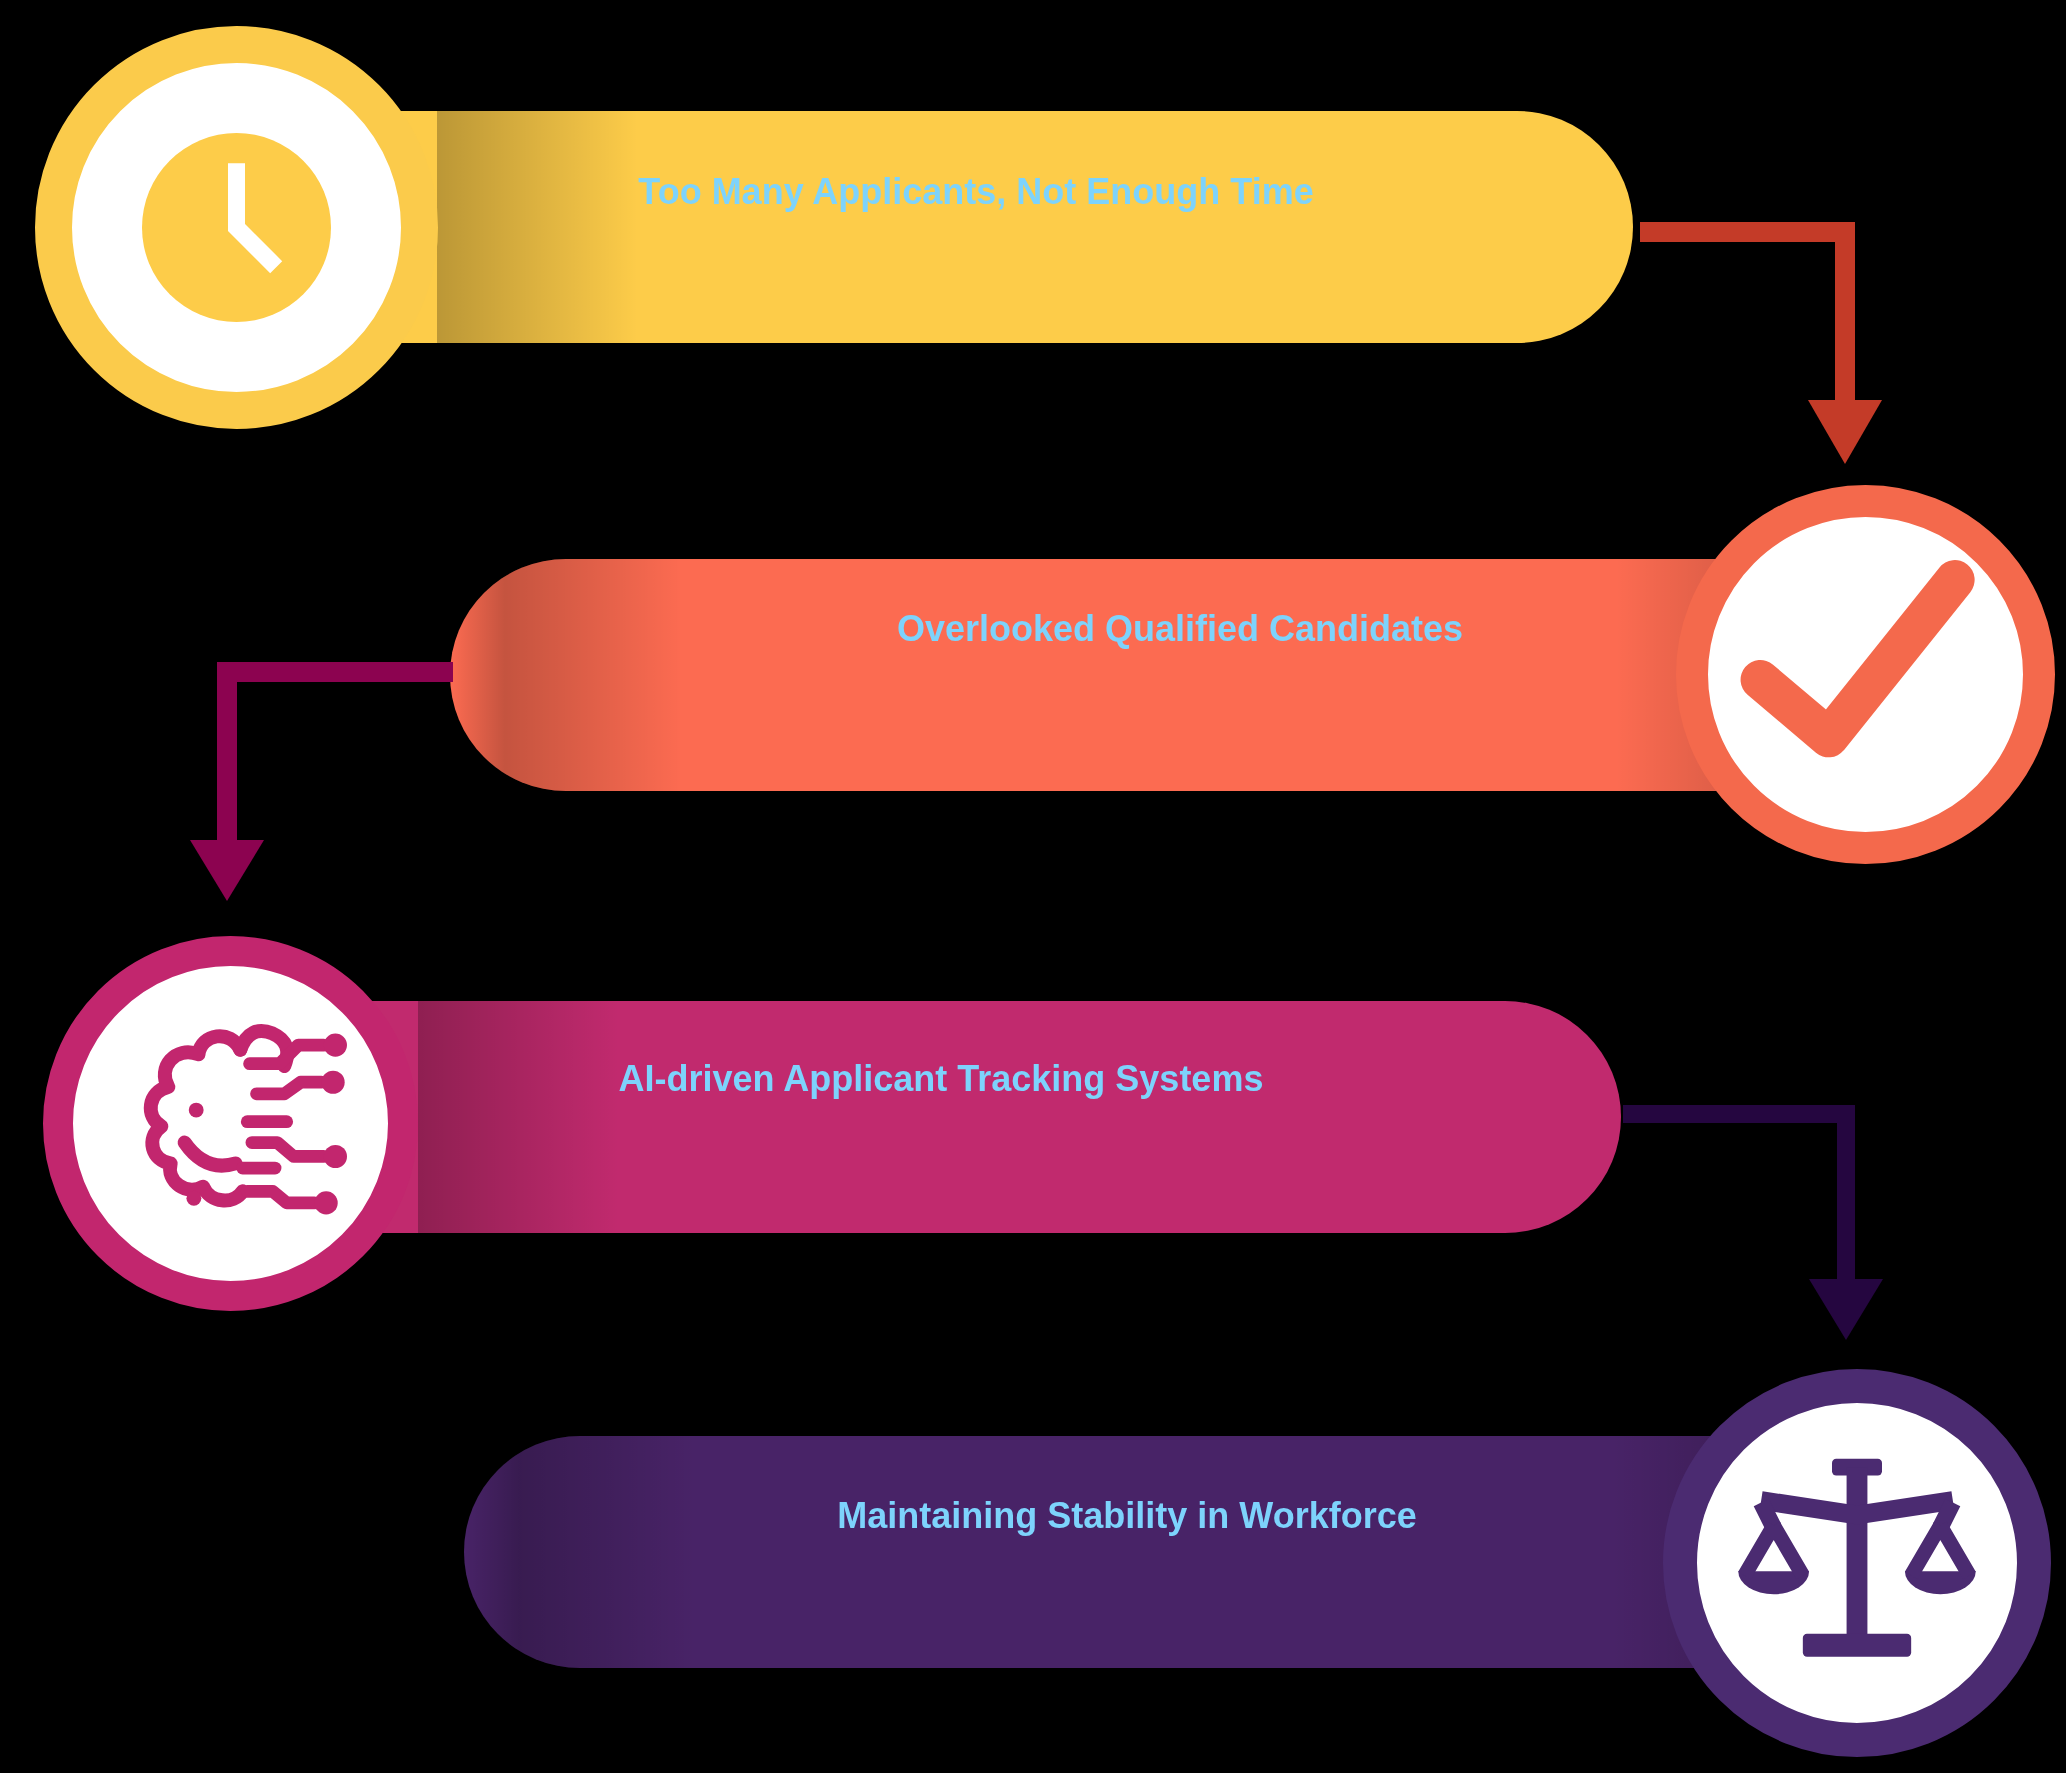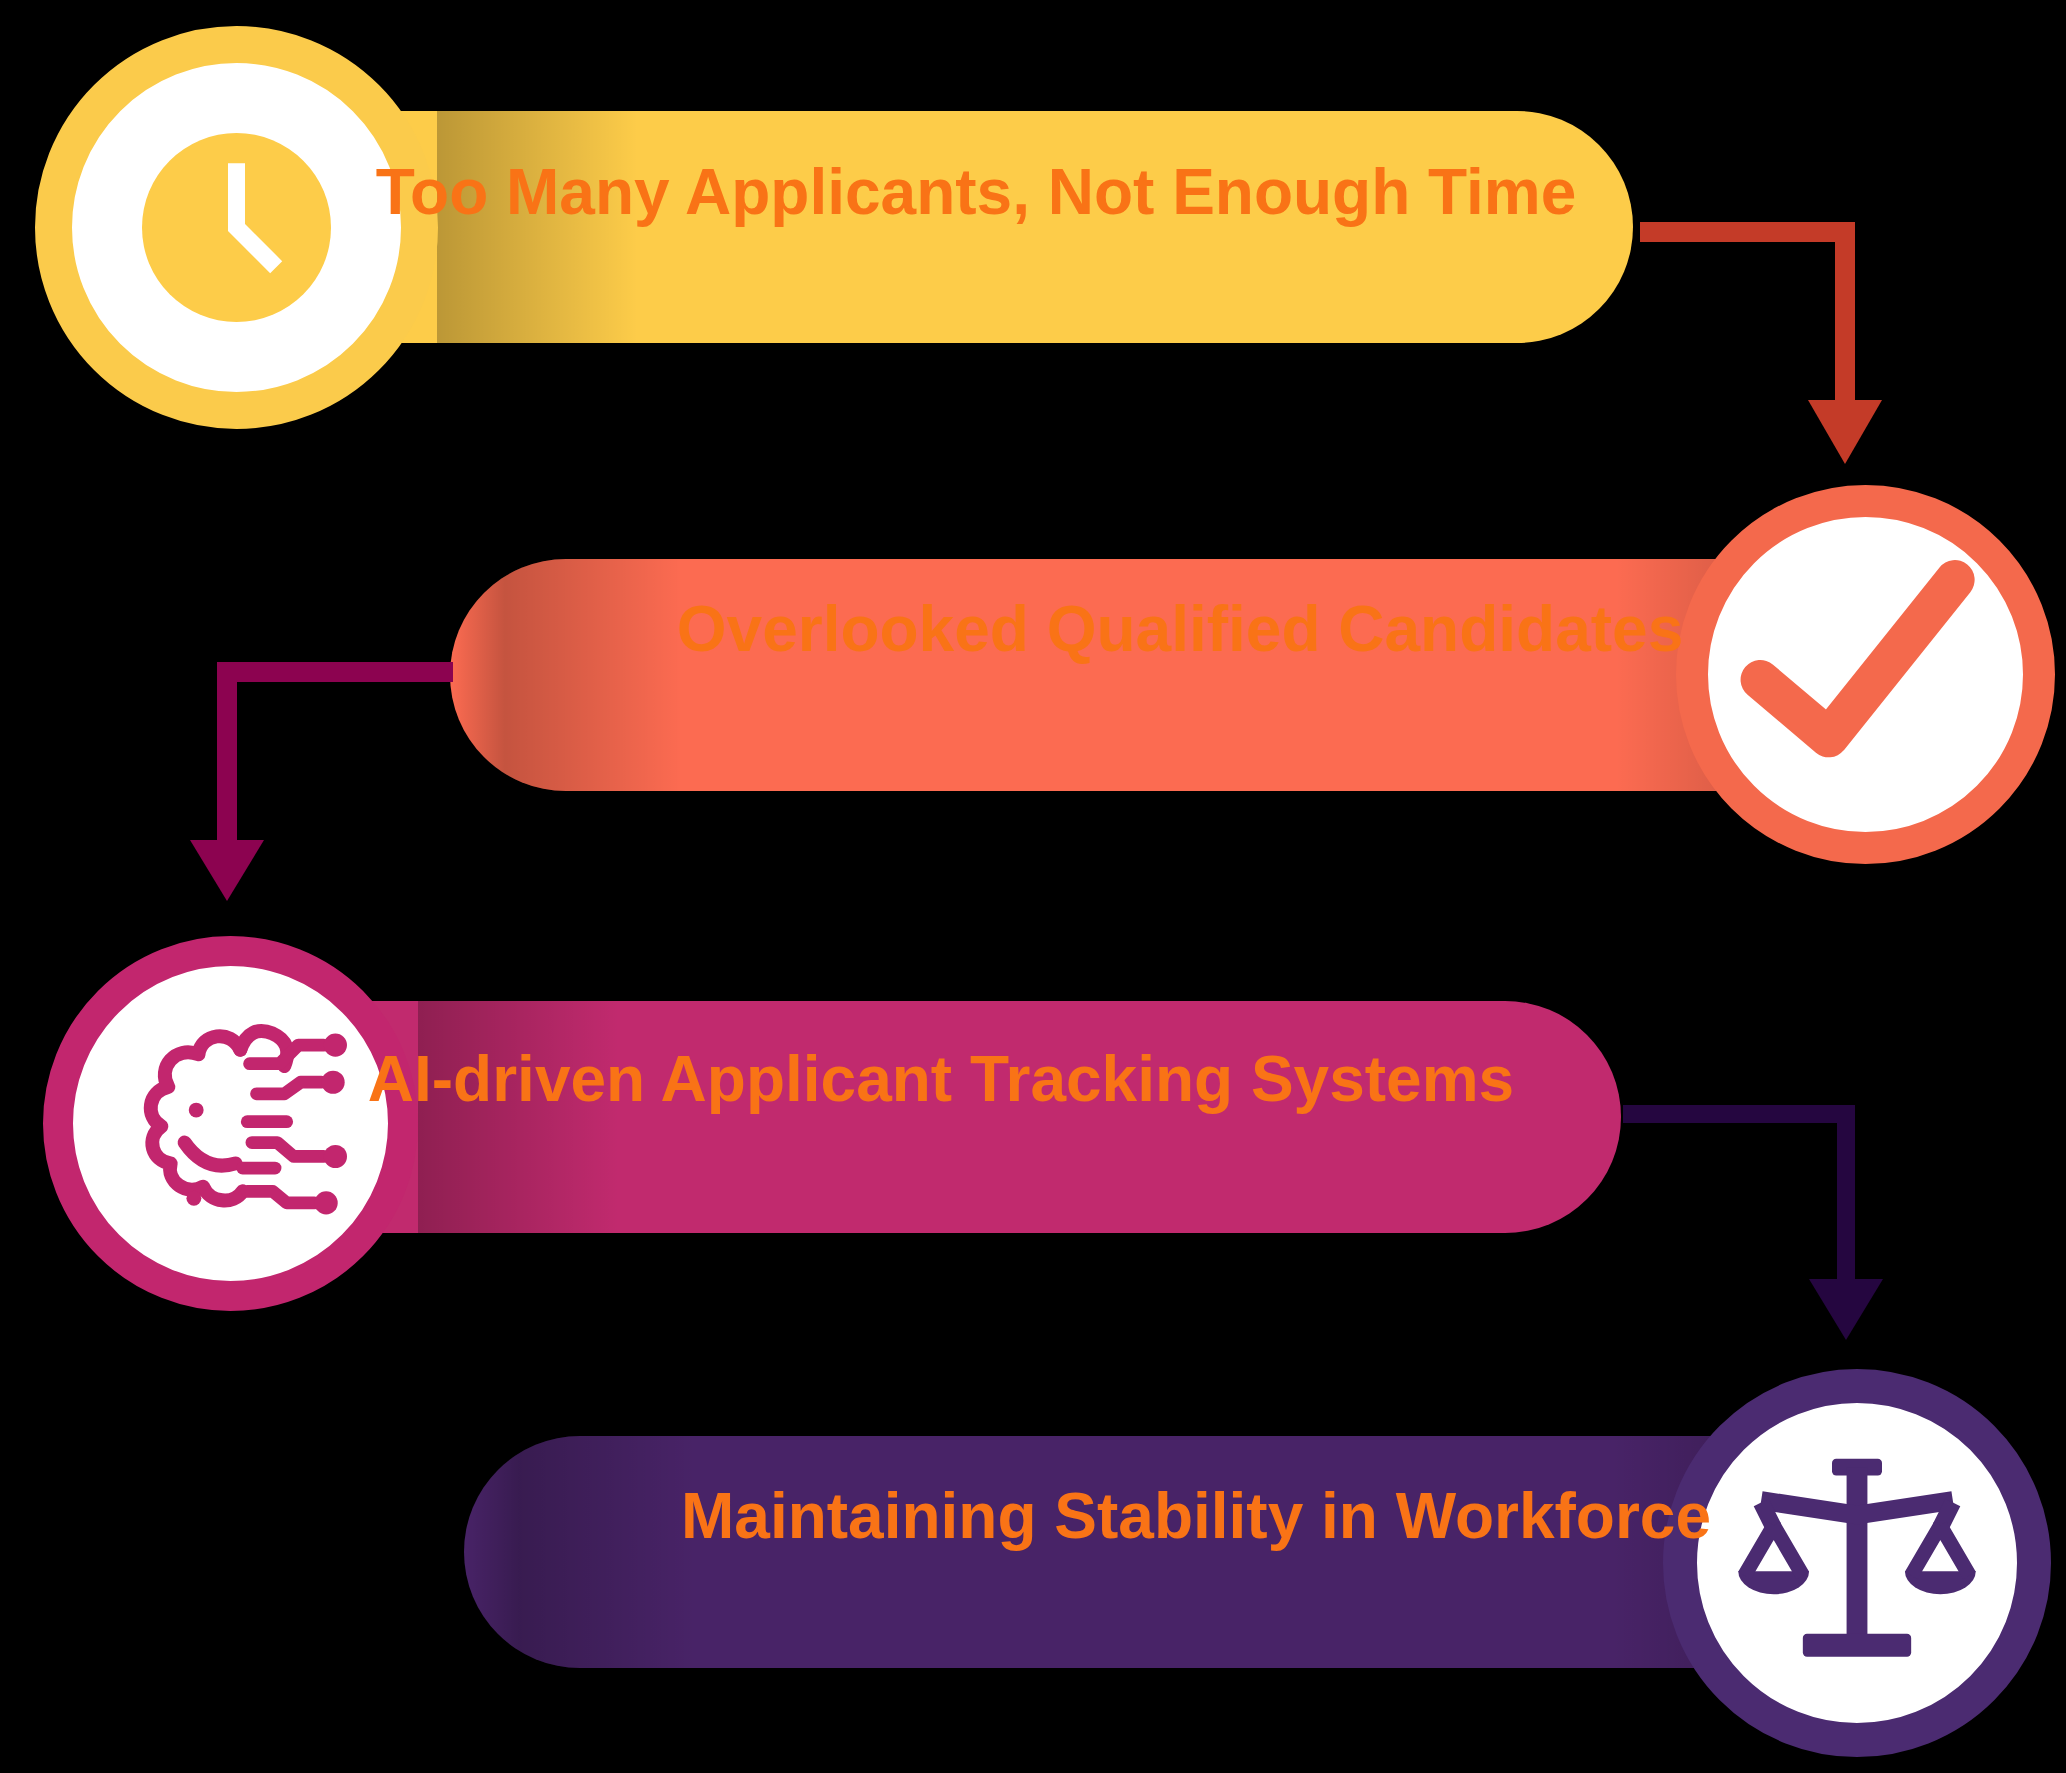--- a/index.html
+++ b/index.html
@@ -7,21 +7,21 @@
           font-family:"Liberation Sans",sans-serif;}
   .pill{position:absolute;border-radius:116px;overflow:hidden;z-index:1;}
   .pill-1{left:113px;top:111px;width:1520px;height:232px;background:#FDCC49;}
   .pill-2{left:450px;top:559px;width:1417px;height:232px;background:#FC6B51;}
   .pill-3{left:232px;top:1001px;width:1389px;height:232px;background:#C12A6E;}
   .pill-4{left:464px;top:1436px;width:1398px;height:232px;background:#482367;}
   .shade{position:absolute;top:0;bottom:0;pointer-events:none;}
   .shade-a{background:linear-gradient(90deg,rgba(0,0,0,.26),rgba(0,0,0,0));}
   .shade-b{background:linear-gradient(90deg,rgba(0,0,0,0) 0px,rgba(0,0,0,.22) 55px,rgba(0,0,0,0) 100%);}
   .shade-c{background:linear-gradient(270deg,rgba(0,0,0,.18),rgba(0,0,0,0));}
-  .label{position:absolute;transform:translate(-50%,-50%);color:#f97316;font-size:64px;
+  .label{position:absolute;transform:translate(-50%,-50%);color:#7dd3fc;font-size:36px;
          font-weight:600;white-space:nowrap;z-index:4;line-height:1;}
   .badge{position:absolute;border-radius:50%;background:#fff;box-sizing:border-box;z-index:3;
          display:flex;align-items:center;justify-content:center;}
   .badge-1{left:35px;top:26px;width:403px;height:403px;border:37px solid #FBCB4B;}
   .badge-2{left:1676px;top:485px;width:379px;height:379px;border:32px solid #F4694C;}
   .badge-3{left:43px;top:936px;width:375px;height:375px;border:30.5px solid #C2266E;}
   .badge-4{left:1663px;top:1369px;width:388px;height:388px;border:34px solid #4B2B71;}
   .bar{position:absolute;z-index:2;}
   .a1{background:#C43B28;}
   .a2{background:#8C0350;}
@@ -61,21 +61,21 @@
   <div class="label" style="left:941px;top:1079px;">AI-driven Applicant Tracking Systems</div>
 
   <div class="bar a3" style="left:1623px;top:1105px;width:232px;height:18.3px;"></div>
   <div class="bar a3" style="left:1837px;top:1105px;width:18.3px;height:177px;"></div>
   <div class="head h3"></div>
 
   <div class="pill pill-4">
     <div class="shade shade-b" style="left:0;width:232px;"></div>
     <div class="shade shade-c" style="right:92px;width:159px;"></div>
   </div>
-  <div class="label" style="left:1196px;top:1516px;">Maintaining Stability in Workforce</div>
+  <div class="label" style="left:1127px;top:1516px;">Maintaining Stability in Workforce</div>
 
   <div class="badge badge-1">
     <svg width="189" height="189" viewBox="0 0 100 100">
       <circle cx="50" cy="50" r="50" fill="#FDCC49"></circle>
       <path d="M50 16 L50 50 L71 71" fill="none" stroke="#FFFFFF" stroke-width="9" stroke-linejoin="miter"></path>
     </svg>
   </div>
 
   <div class="badge badge-2">
     <svg width="263" height="263" viewBox="0 0 100 100">

